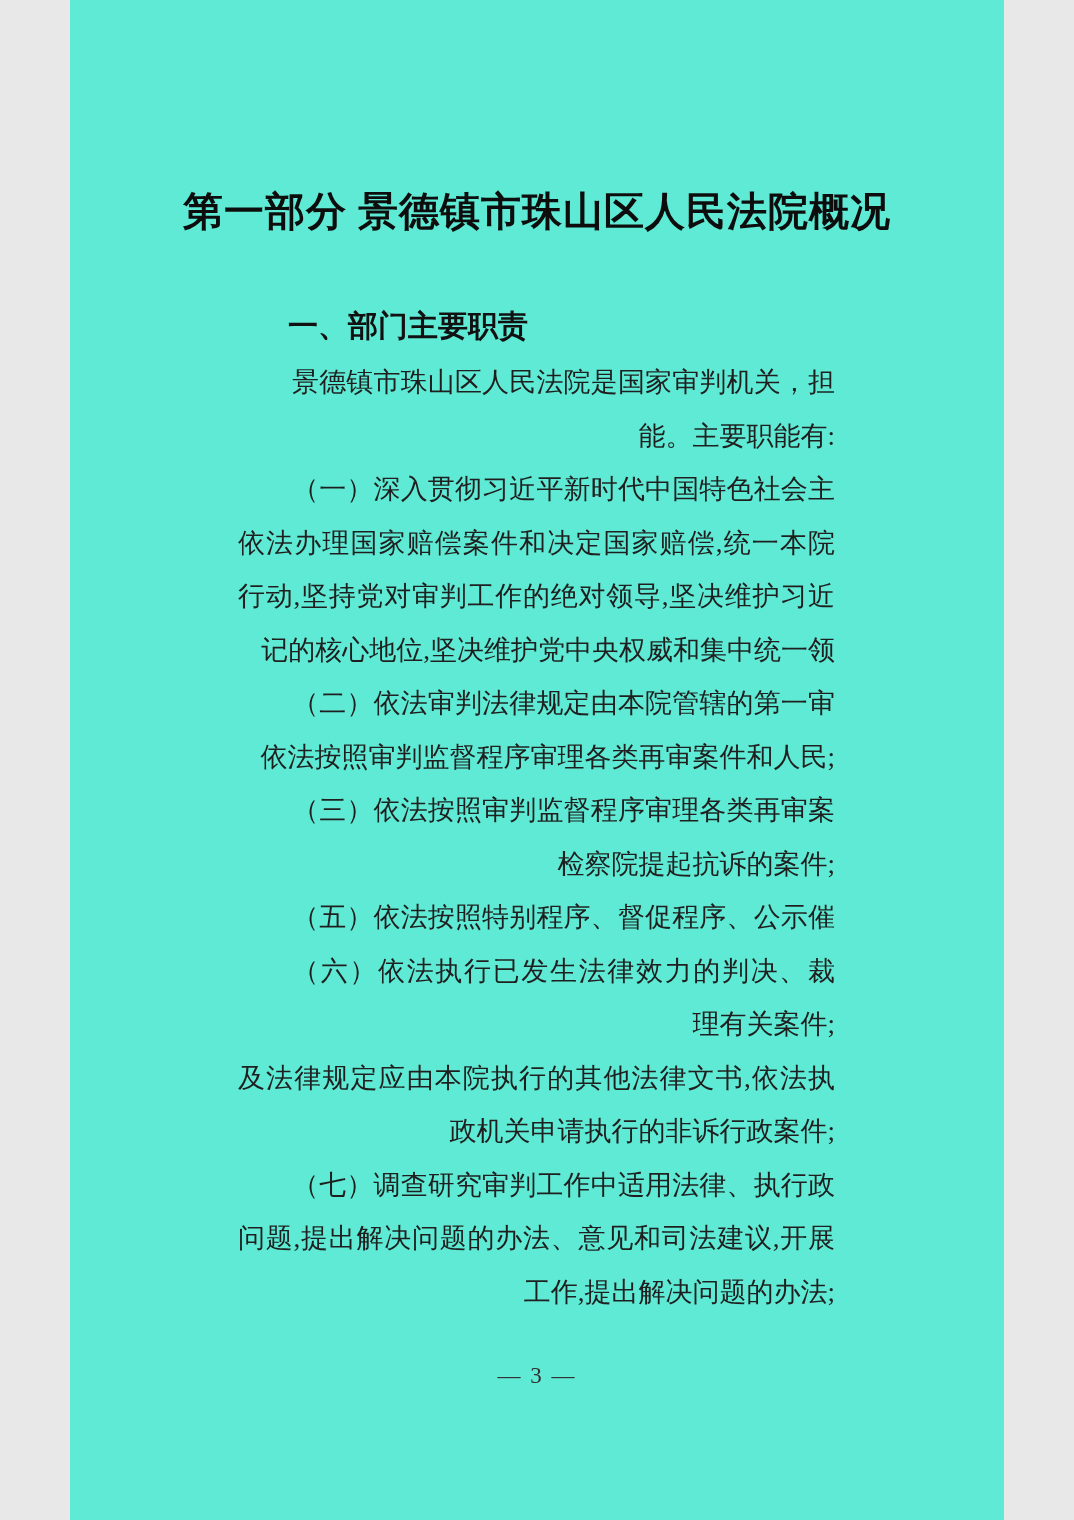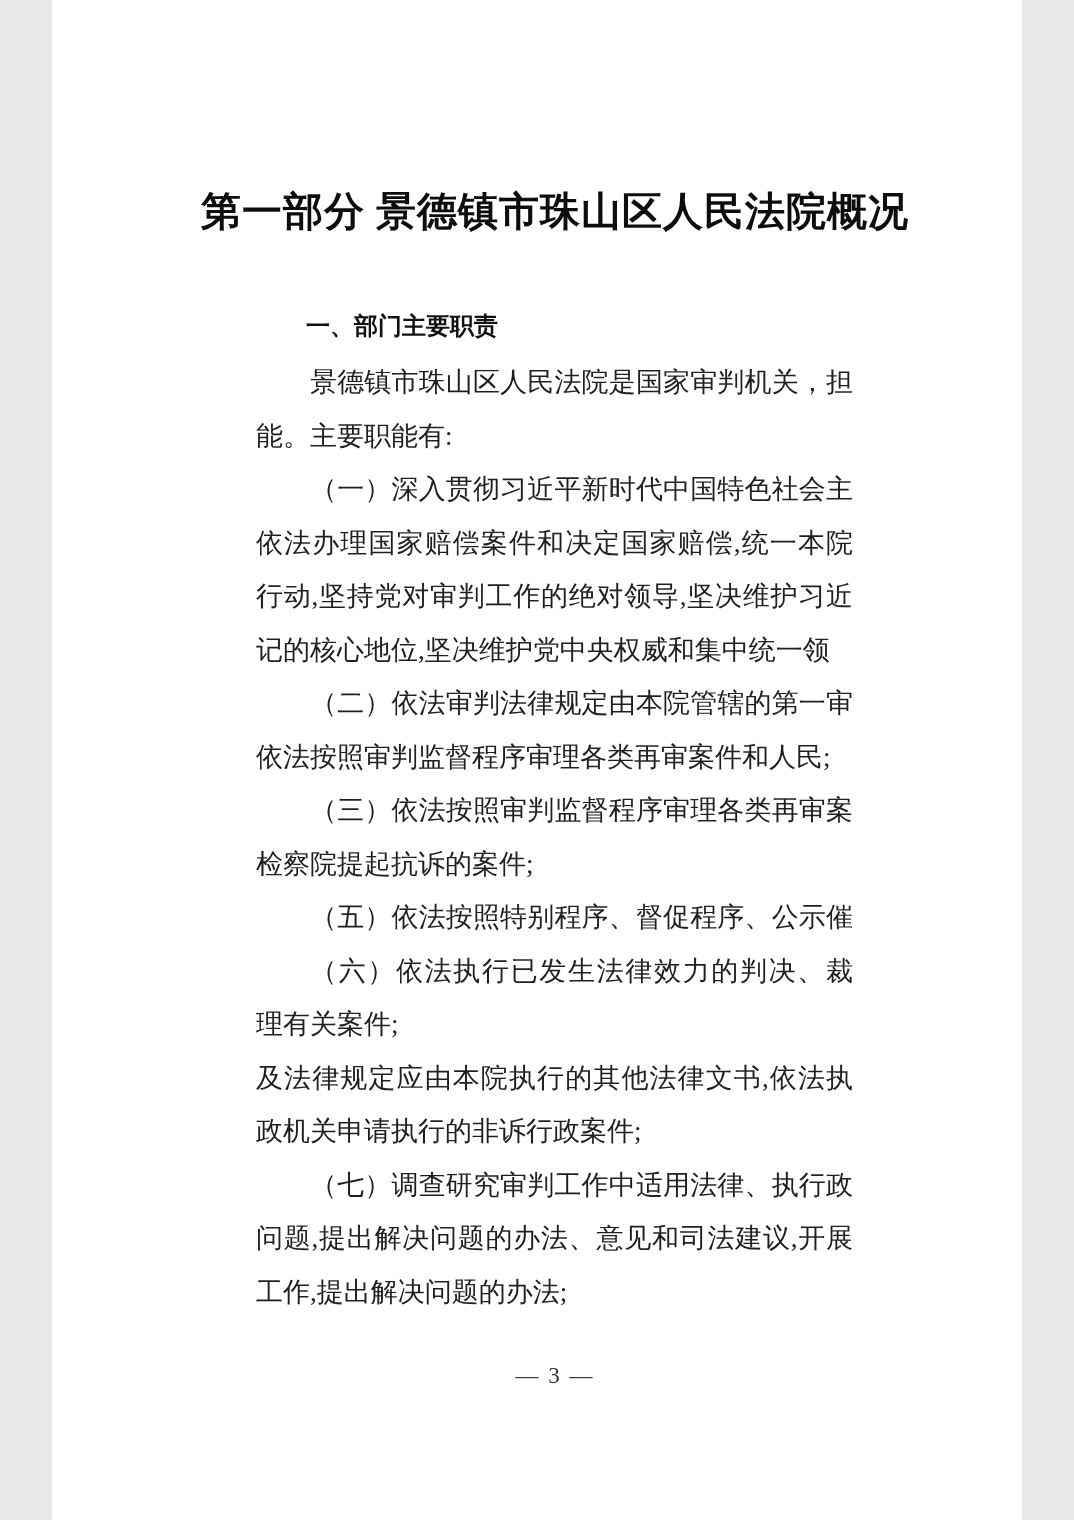--- a/index.html
+++ b/index.html
@@ -5,54 +5,53 @@
   html, body {
     margin: 0;
     padding: 0;
     background: #e8e8e8;
   }
   .page {
     position: relative;
     width: 934px;
     height: 1520px;
     margin: 0 auto;
-    background: #ffffff;
+    background: #5eead4;
     color: #1b1b1b;
     overflow: hidden;
     font-family: "Liberation Serif", "DejaVu Serif", serif;
-    padding-left: 36px;
   }
   .doc-title {
     margin: 186px 92px 0 92px;
     text-align: center;
     font-size: 40px;
     line-height: 52px;
     font-weight: bold;
     letter-spacing: 1px;
     color: #0d0d0d;
     white-space: nowrap;
   }
   .section-heading {
     margin: 70px 169px 0 168px;
     padding-left: 50px;
     font-family: "Liberation Sans", "DejaVu Sans", sans-serif;
-    font-size: 24px;
+    font-size: 30px;
     line-height: 36px;
     font-weight: bold;
     color: #111111;
   }
   .body-lines {
     margin: 12px 169px 0 168px; 
   }
   .line {
     font-size: 27px;
     line-height: 53.5px;
     height: 53.5px;
     color: #1f1f1f;
-    text-align: left;
+    text-align: right;
     overflow: hidden;
   }
   .line.j {
     text-align: justify;
     text-align-last: justify;
     text-justify: inter-character;
   }
   .line.indent {
     padding-left: 54px;
   }

